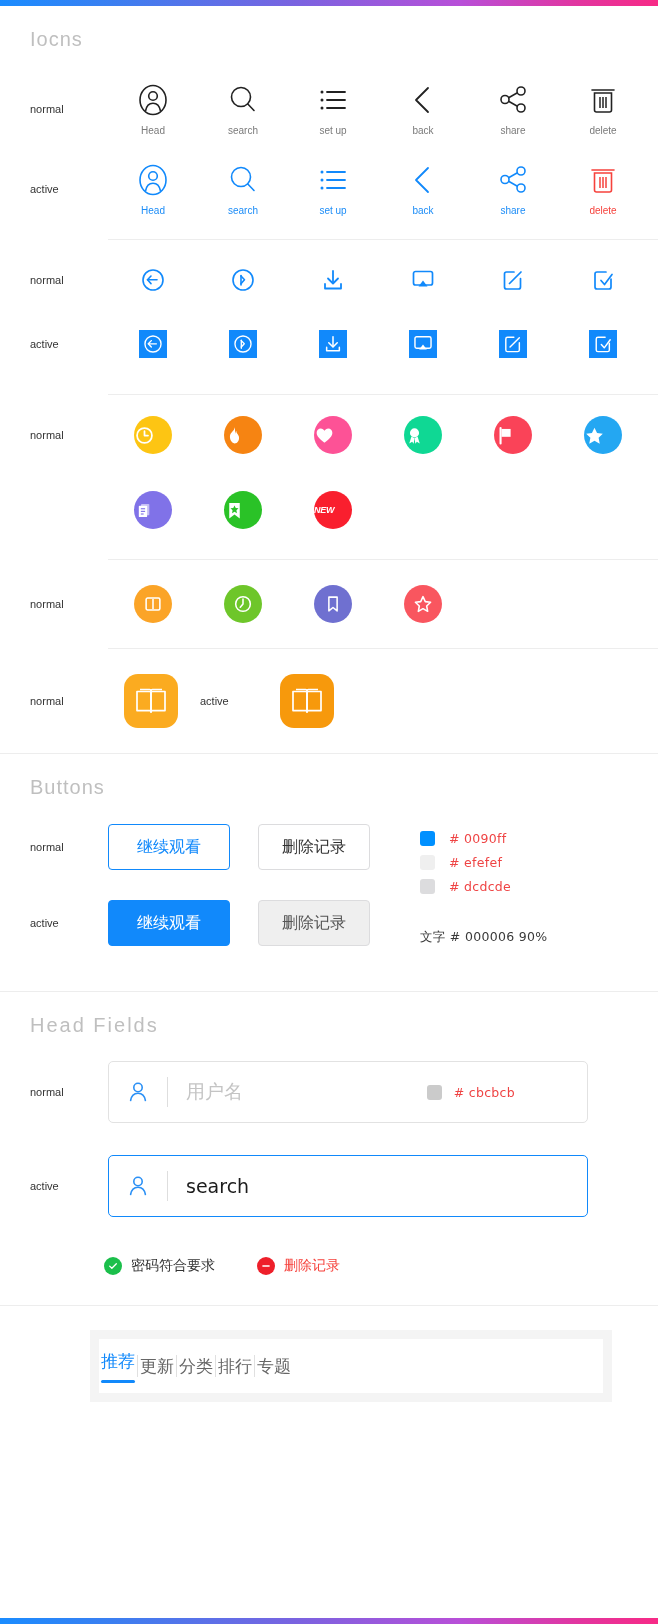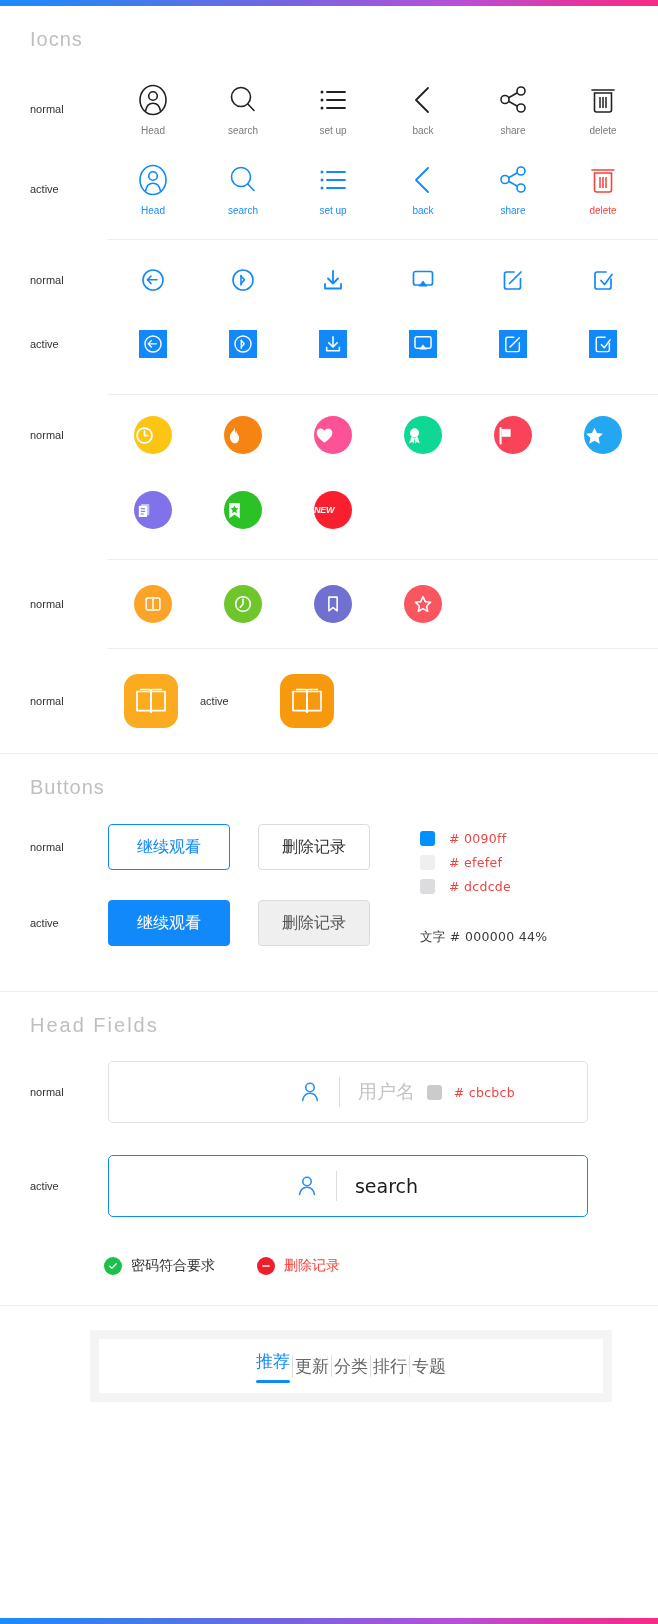--- a/index.html
+++ b/index.html
@@ -123,21 +123,21 @@
   .sw-line { display: flex; align-items: center; height: 24px; }
   .sw-box { width: 15px; height: 15px; border-radius: 3px; margin-right: 14px; }
   .sw-txt { font-size: 12.5px; color: #ef4444; font-family: "DejaVu Sans", sans-serif; letter-spacing: 0.3px; }
   .txt-note { position: absolute; left: 420px; top: 175px; font-size: 12.5px; color: #3a3a3a; font-family: "DejaVu Sans", sans-serif; letter-spacing: 0.3px; }
 
   
   .tf-row { display: flex; align-items: center; }
   .tf-box {
     width: 480px; height: 62px;
     border: 1px solid #e2e2e2; border-radius: 5px;
-    background: #fff; display: flex; align-items: center; position: relative; justify-content: center;
+    background: #fff; display: flex; align-items: center; position: relative;
   }
   .tf-box.active { border: 1px solid #1189fb; }
   .tf-ic { width: 58px; display: flex; align-items: center; justify-content: center; }
   .tf-ic svg { width: 24px; height: 24px; }
   .tf-sep { width: 1px; height: 30px; background: #dedede; }
   .tf-ph { font-size: 19px; color: #c4c4c4; padding-left: 18px; font-family: "DejaVu Sans", sans-serif; }
   .tf-val { font-size: 19px; color: #1c1c1c; padding-left: 18px; font-family: "DejaVu Sans", sans-serif; }
   .tf-sw { position: absolute; right: 72px; display: flex; align-items: center; }
   .tf-sw .sw-box { width: 15px; height: 15px; background: #cbcbcb; border-radius: 3px; margin-right: 12px; }
 
@@ -147,21 +147,21 @@
   .valid-txt { font-size: 14px; color: #333; }
   .valid-txt.err { color: #f6423c; }
 
   
   .tab-outer {
     margin-left: 90px; width: 522px; background: #f4f4f4;
     padding: 9px; 
   }
   .tab-inner {
     background: #fff; height: 54px;
-    display: flex; align-items: center; justify-content: center;
+    display: flex; align-items: center; justify-content: flex-start;
   }
   .tab-item {
     font-size: 17px; color: #666;
     position: relative; padding: 0 2px;
     font-family: "DejaVu Sans", sans-serif;
     display: flex; flex-direction: column; align-items: center;
   }
   .tab-item.active { color: #1189fb; }
   .tab-underline {
     width: 34px; height: 3px; background: #1189fb; border-radius: 2px;
@@ -589,21 +589,21 @@
     </div>
     <div class="sw-line">
       <div class="sw-box" style="background:#efefef"></div>
       <div class="sw-txt"># efefef</div>
     </div>
     <div class="sw-line">
       <div class="sw-box" style="background:#dcdcde"></div>
       <div class="sw-txt"># dcdcde</div>
     </div>
   </div>
-  <div class="txt-note">文字  # 000000  44%</div>
+  <div class="txt-note">文字  # 000006  90%</div>
 </div>
 
 <div class="divider"></div>
 
 <div class="section" style="padding-bottom:30px;">
   <div class="sec-title tf">Head  Fields</div>
 
   <div class="row tf-row" style="height:94px; margin-top:8px;">
     <div class="state-label">normal</div>
     <div class="tf-box">

